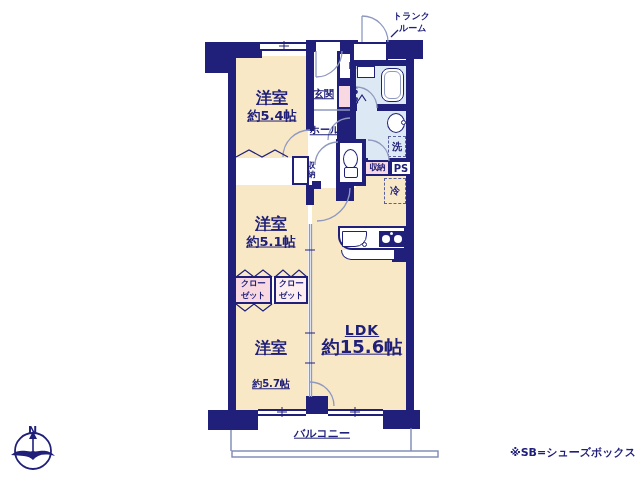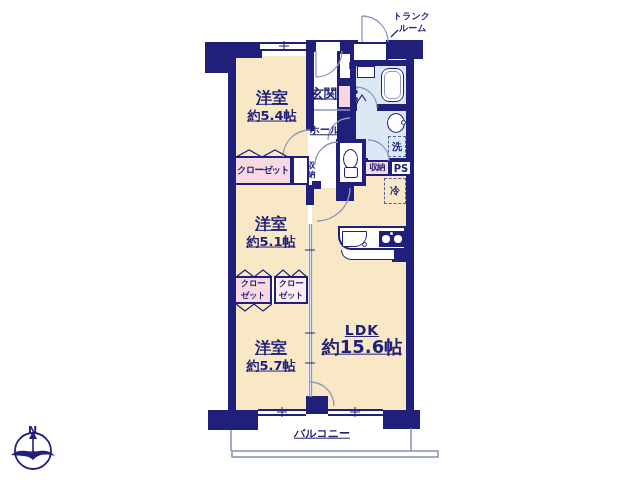--- a/index.html
+++ b/index.html
@@ -66,23 +66,20 @@
   <div class="window" style="left:260px;top:42px;width:46px;height:9px;"></div>
   <div class="window" style="left:258px;top:409px;width:48px;height:7px;"></div>
   <div class="window" style="left:328px;top:409px;width:55px;height:7px;"></div>
 
   <div class="box" style="left:352px;top:42px;width:36px;height:20px;border-width:2.5px;"></div>
   <div class="box" style="left:338px;top:52px;width:14px;height:28px;">
     <div class="vtext" style="font-size:8.5px;">MB</div>
   </div>
   <div class="box pink" style="left:337px;top:84px;width:15px;height:25px;">
     <div class="vtext" style="font-size:9px;width:9px;word-break:break-all;">SB</div>
-  </div>
-  <div class="box pink" style="left:234px;top:156px;width:58px;height:29px;font-size:9.5px;letter-spacing:-1px;">
-    <span>クローゼット</span>
   </div>
   <div class="box" style="left:292px;top:156px;width:17px;height:29px;">
     <div class="vtext" style="font-size:8px;width:9px;word-break:break-all;">収納</div>
   </div>
   <div class="box pink" style="left:234px;top:276px;width:38px;height:28px;font-size:8.5px;letter-spacing:-0.5px;">
     <div style="text-align:center;">
       <div>クロー</div>
       <div>ゼット</div>
     </div>
   </div>
@@ -173,22 +170,23 @@
     <polygon points="25,9 21,17 29,17" fill="#20207a"></polygon>
     <path d="M3,33 C12,25 20,31 25,29 C30,31 38,25 47,34 C36,31 29,33 25,38 C21,33 12,34 3,33 Z" fill="#20207a"></path>
     <text x="20" y="12" font-size="11" font-weight="bold" fill="#20207a">N</text>
   </svg>
 
   <div class="lbl" style="left:272px;top:98px;font-size:16px;">洋室</div>
   <div class="lbl" style="left:272px;top:116px;font-size:13px;">約5.4帖</div>
   <div class="lbl" style="left:271px;top:224px;font-size:16px;">洋室</div>
   <div class="lbl" style="left:271px;top:242px;font-size:13px;">約5.1帖</div>
   <div class="lbl" style="left:271px;top:348px;font-size:16px;">洋室</div>
-  <div class="lbl" style="left:271px;top:366px;font-size:13px;">約5.7帖</div>
+  <div class="lbl" style="left:271px;top:384px;font-size:10px;">約5.7帖</div>
   <div class="lbl" style="left:362px;top:330px;font-size:14px;letter-spacing:1px;">LDK</div>
   <div class="lbl" style="left:362px;top:347px;font-size:18px;">約15.6帖</div>
-  <div class="lbl" style="left:324px;top:94px;font-size:13px;">玄関</div>
+  <div class="lbl" style="left:324px;top:94px;font-size:10px;">玄関</div>
   <div class="lbl" style="left:325px;top:130px;font-size:10px;">ホール</div>
   <div class="lbl" style="left:322px;top:434px;font-size:11px;">バルコニー</div>
   <div class="lbl-left" style="left:393px;top:12px;font-size:9px;">トランク</div>
   <div class="lbl-left" style="left:399px;top:24px;font-size:9px;">ルーム</div>
 
+  <div id="note">※SB=シューズボックス</div>
 </div>
 
 </body></html>

